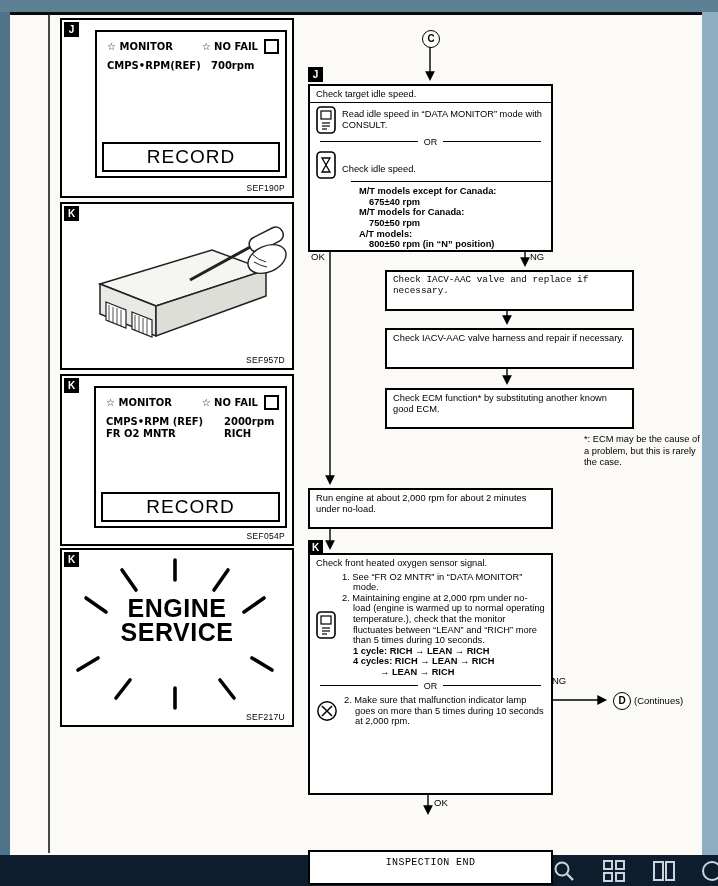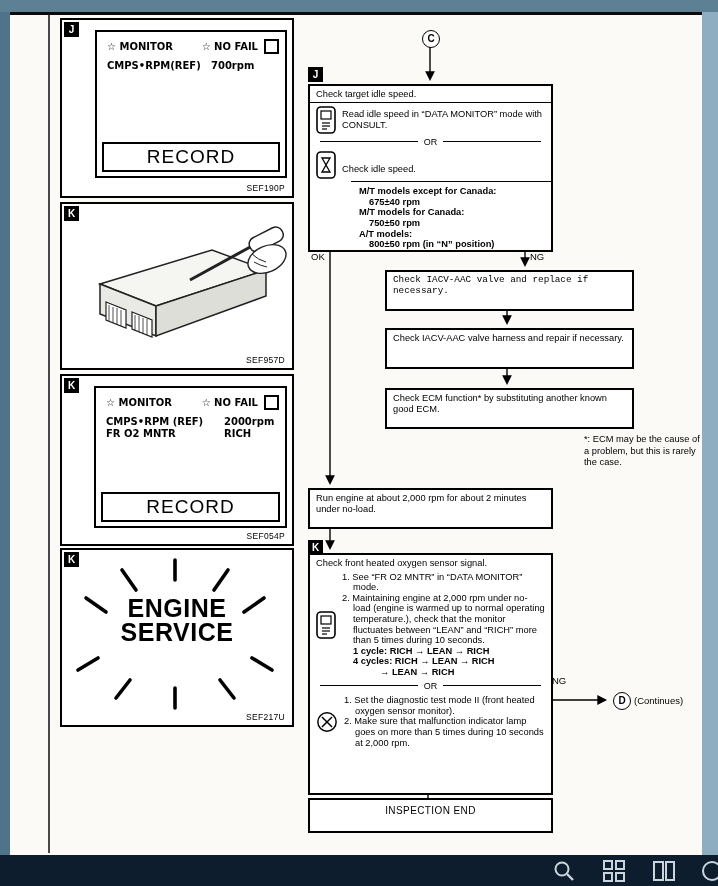--- a/index.html
+++ b/index.html
@@ -250,32 +250,31 @@
       <span>OR</span>
       <span class="seg"></span>
   </div>
   <div class="sect">
     <svg class="icn" width="22" height="22" viewBox="0 0 24 24">
       <circle cx="12" cy="12" r="10" fill="none" stroke="#000" stroke-width="1.6"></circle>
       <line x1="6.5" y1="6.5" x2="17.5" y2="17.5" stroke="#000" stroke-width="1.6"></line>
       <line x1="17.5" y1="6.5" x2="6.5" y2="17.5" stroke="#000" stroke-width="1.6"></line>
     </svg>
     <div class="txt">
-      <div class="hang">1. Set the diagnostic test mode II (front heated oxygen sensor monitor).</div>
       <div class="hang">2. Make sure that malfunction indicator lamp goes on more than 5 times during 10 seconds at 2,000 rpm.</div>
     </div>
   </div>
 </div>
 
 <div class="lbl" style="left:552px;top:675px;">NG</div>
 <div class="conn" style="left:613px;top:692px;">D</div>
 <div class="lbl" style="left:634px;top:695px;">(Continues)</div>
 <div class="lbl" style="left:434px;top:797px;">OK</div>
 
-<div class="endbox" style="left:308px;top:798px;width:241px;height:26px;z-index:2;">INSPECTION END</div>
+<div class="endbox" style="left:308px;top:850px;width:241px;height:26px;z-index:2;font-family:Liberation Mono, monospace;">INSPECTION END</div>
 
 <div class="bottombar">
   <svg class="tbicon" style="left:552px;" width="24" height="24" viewBox="0 0 24 24">
     <circle cx="10" cy="10" r="6.5" fill="none" stroke="#c9d4dd" stroke-width="2"></circle>
     <line x1="15" y1="15" x2="21" y2="21" stroke="#c9d4dd" stroke-width="2.4"></line>
   </svg>
   <svg class="tbicon" style="left:602px;" width="24" height="24" viewBox="0 0 24 24">
     <g fill="none" stroke="#c9d4dd" stroke-width="2">
       <rect x="2" y="2" width="8" height="8"></rect>
         <rect x="14" y="2" width="8" height="8"></rect>

